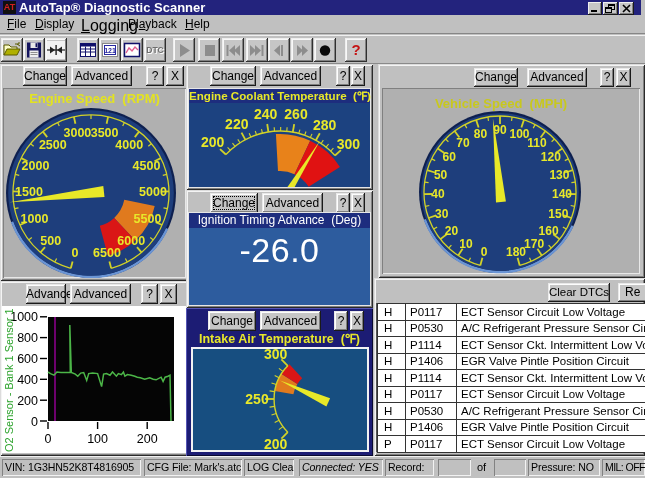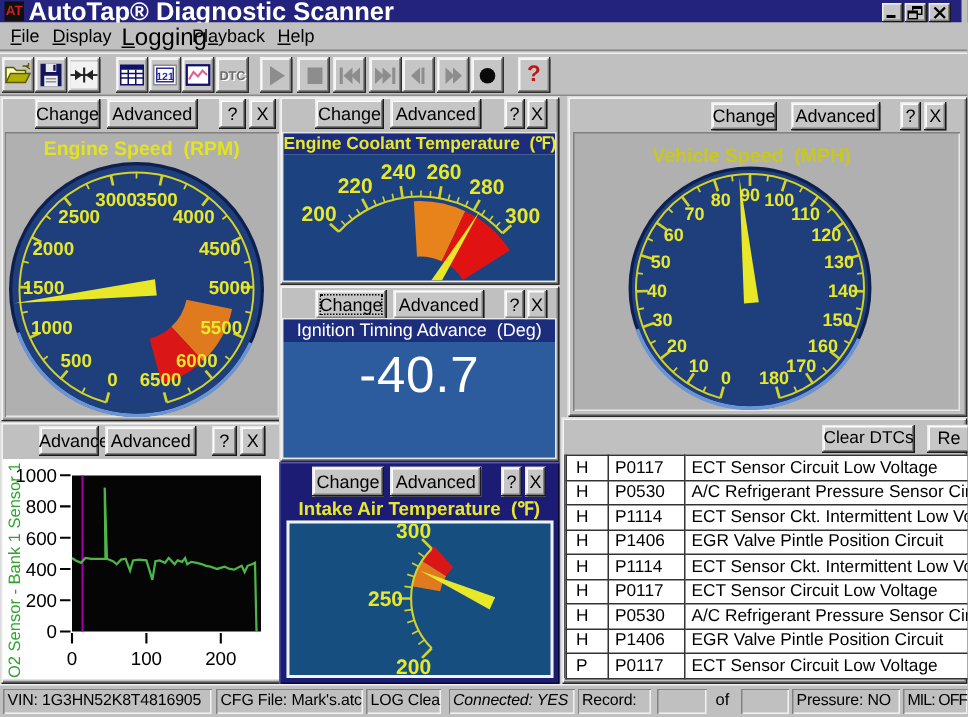--- a/index.html
+++ b/index.html
@@ -12,21 +12,21 @@
 .tbtn{position:absolute;top:38px;width:22px;height:24px;background:#c6c6c6;
  box-shadow:inset -1px -1px 0 #303030,inset 1px 1px 0 #eeeeee,inset -2px -2px 0 #828282,inset 2px 2px 0 #f8f8f8;}
 .seg{position:absolute;top:459px;height:17px;background:#c0c0c0;font-size:10.6px;color:#000;letter-spacing:-0.1px;
  padding:2px 0 0 3px;box-shadow:inset 1px 1px 0 #828282,inset -1px -1px 0 #f2f2f2;white-space:nowrap;overflow:hidden}
 .gt{position:absolute;width:100%;text-align:center;font-weight:bold;color:#e3e320;font-size:13px}
 svg text{user-select:none}
 </style></head><body>
 
 <div class="abs" style="left:0;top:0;width:645px;height:15px;background:#23237d"></div>
 <div class="abs" style="left:3px;top:1px;width:13px;height:13px;background:#101010;color:#d02020;font-size:9px;font-weight:bold;text-align:center;line-height:13px">AT</div>
-<div class="abs" style="left:19px;top:0px;height:15px;line-height:15px;color:#fff;font-size:17px;font-weight:bold">AutoTap® Diagnostic Scanner</div>
+<div class="abs" style="left:19px;top:0px;height:15px;line-height:15px;color:#fff;font-size:13px;font-weight:bold">AutoTap® Diagnostic Scanner</div>
 <div class="abs" style="left:588px;top:2px;width:14px;height:13px;background:#c6c6c6;box-shadow:inset -1px -1px 0 #1a1a1a,inset 1px 1px 0 #efefef,inset -2px -2px 0 #808080;">
     <div class="abs" style="left:3px;top:8px;width:6px;height:2px;background:#000"></div>
   </div>
 <div class="abs" style="left:603px;top:2px;width:15px;height:13px;background:#c6c6c6;box-shadow:inset -1px -1px 0 #1a1a1a,inset 1px 1px 0 #efefef,inset -2px -2px 0 #808080;">
     <div class="abs" style="left:5px;top:2px;width:7px;height:6px;border:1px solid #000;border-top-width:2px"></div>
     <div class="abs" style="left:2px;top:5px;width:7px;height:6px;border:1px solid #000;border-top-width:2px;background:#c6c6c6"></div>
   </div>
 <div class="abs" style="left:619px;top:2px;width:15px;height:13px;background:#c6c6c6;box-shadow:inset -1px -1px 0 #1a1a1a,inset 1px 1px 0 #efefef,inset -2px -2px 0 #808080;">
     <svg width="15" height="13" style="position:absolute;left:0;top:0">
       <path d="M4,3 L11,10 M11,3 L4,10" stroke="#000" stroke-width="1.6"></path>
@@ -241,21 +241,21 @@
       <polygon points="131.1,37.4 94.6,104.2 87.4,99.8" fill="#e8e828"></polygon>
     </svg>
   </div>
 <div class="win" style="left:186px;top:190px;width:187px;height:118px"></div>
 <div class="btn" style="left:210px;top:193px;width:48px;height:20px;line-height:20px;outline:1px dotted #000;outline-offset:-4px;">Change</div>
 <div class="btn" style="left:262px;top:193px;width:61px;height:20px;line-height:20px;">Advanced</div>
 <div class="btn" style="left:336px;top:193px;width:14px;height:20px;line-height:20px;">?</div>
 <div class="btn" style="left:351px;top:193px;width:14px;height:20px;line-height:20px;">X</div>
 <div class="abs" style="left:188px;top:212px;width:183px;height:94px;border:1px solid #e6e6e6"></div>
 <div class="abs" style="left:189px;top:213px;width:181px;height:15px;background:#1d2d7e;text-align:center;font-size:12px;color:#fff;line-height:15px;white-space:nowrap">Ignition Timing Advance&nbsp; (Deg)</div>
-<div class="abs" style="left:189px;top:228px;width:181px;height:77px;background:#2d5c9e;text-align:center;font-size:34px;color:#fff;line-height:45px;letter-spacing:0.5px">-40.7</div>
+<div class="abs" style="left:189px;top:228px;width:181px;height:77px;background:#2d5c9e;text-align:center;font-size:34px;color:#fff;line-height:45px;letter-spacing:0.5px">-26.0</div>
 <div class="abs" style="left:186px;top:308px;width:187px;height:148px;background:#1c1c74;box-shadow:inset 1px 1px 0 #5555b5,inset -1px -1px 0 #0a0a30"></div>
 <div class="btn" style="left:208px;top:311px;width:48px;height:20px;line-height:20px">Change</div>
 <div class="btn" style="left:260px;top:311px;width:61px;height:20px;line-height:20px">Advanced</div>
 <div class="btn" style="left:334px;top:311px;width:14px;height:20px;line-height:20px">?</div>
 <div class="btn" style="left:350px;top:311px;width:14px;height:20px;line-height:20px">X</div>
 <div class="abs" style="left:186px;top:332px;width:187px;height:14px;text-align:center;font-size:12.5px;font-weight:bold;color:#e8e82a;line-height:14px">Intake Air Temperature&nbsp; (℉)</div>
 <div class="abs" style="left:191px;top:347px;width:178px;height:105px;border:2px solid #f2f2f2;background:#174e80;overflow:hidden">
 <svg width="174" height="101" style="position:absolute;left:0;top:0">
       <path d="M81.7,41.9 A47,47 0 0 1 88.3,24.8 L104.4,35 A28,28 0 0 0 100.4,45.2 Z" fill="#e07a1e"></path>
       <path d="M88.3,24.8 A47,47 0 0 1 96.4,15.2 L109.2,29.3 A28,28 0 0 0 104.4,35 Z" fill="#da1616"></path>

